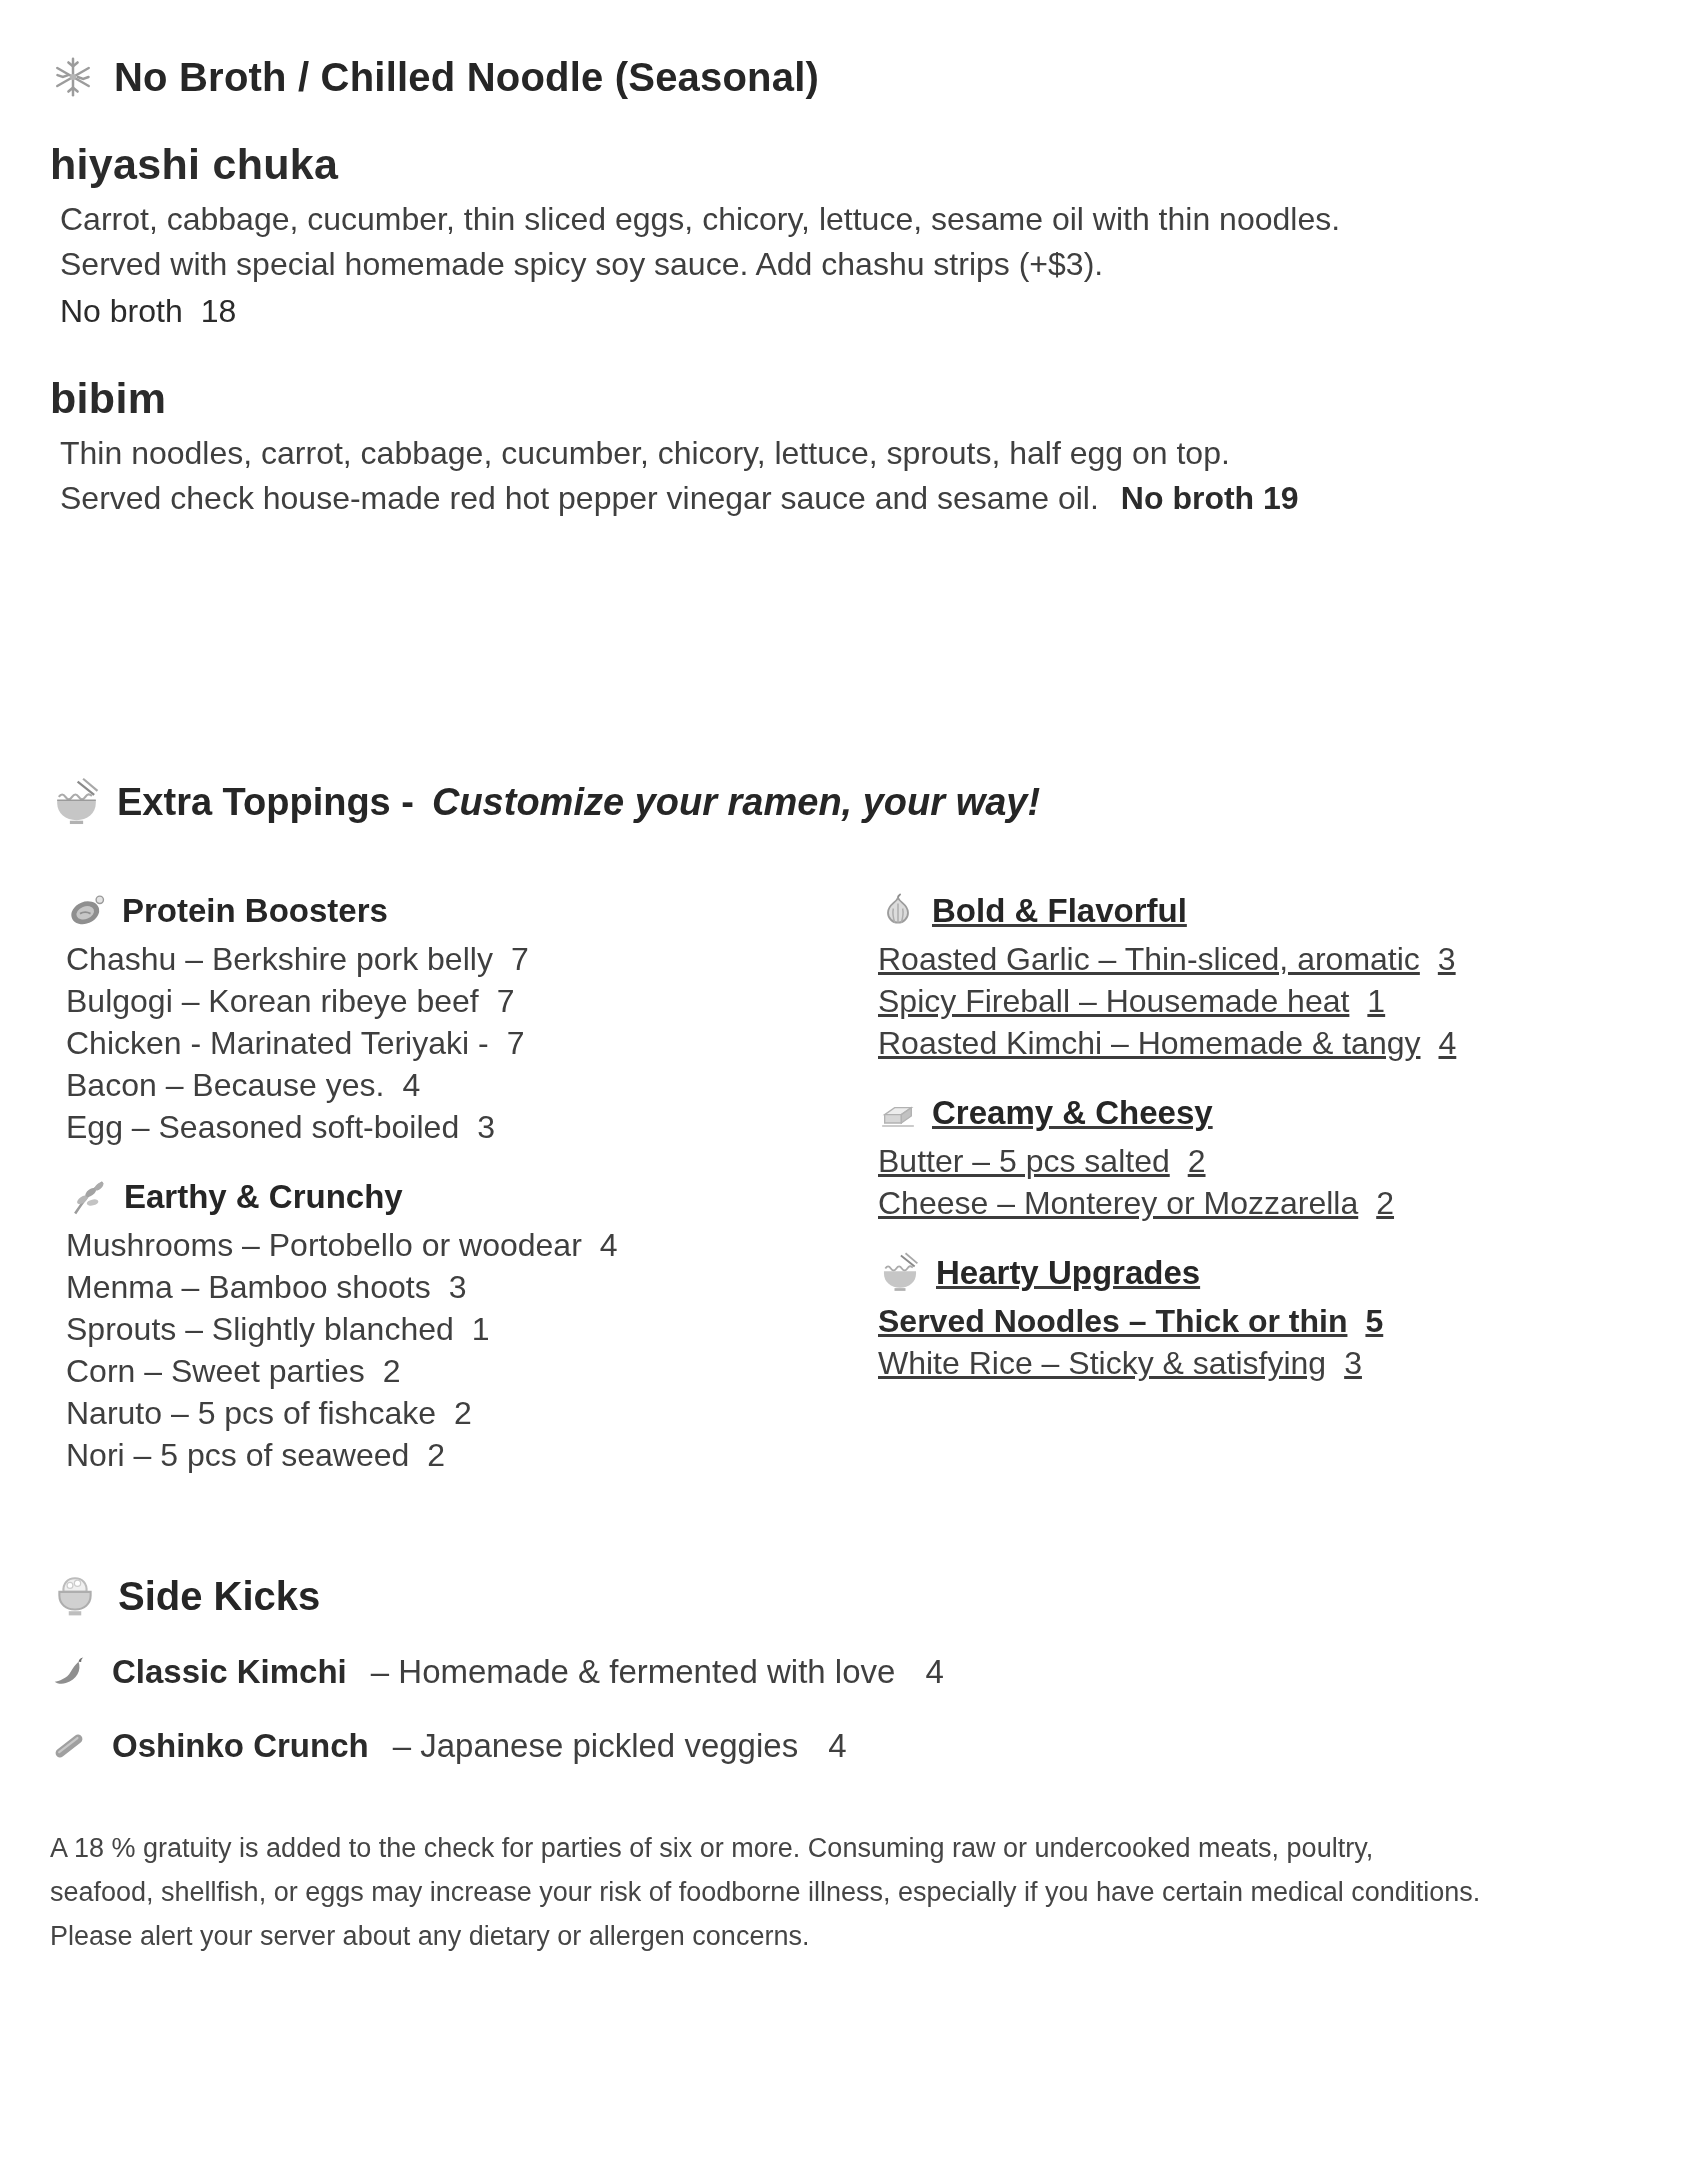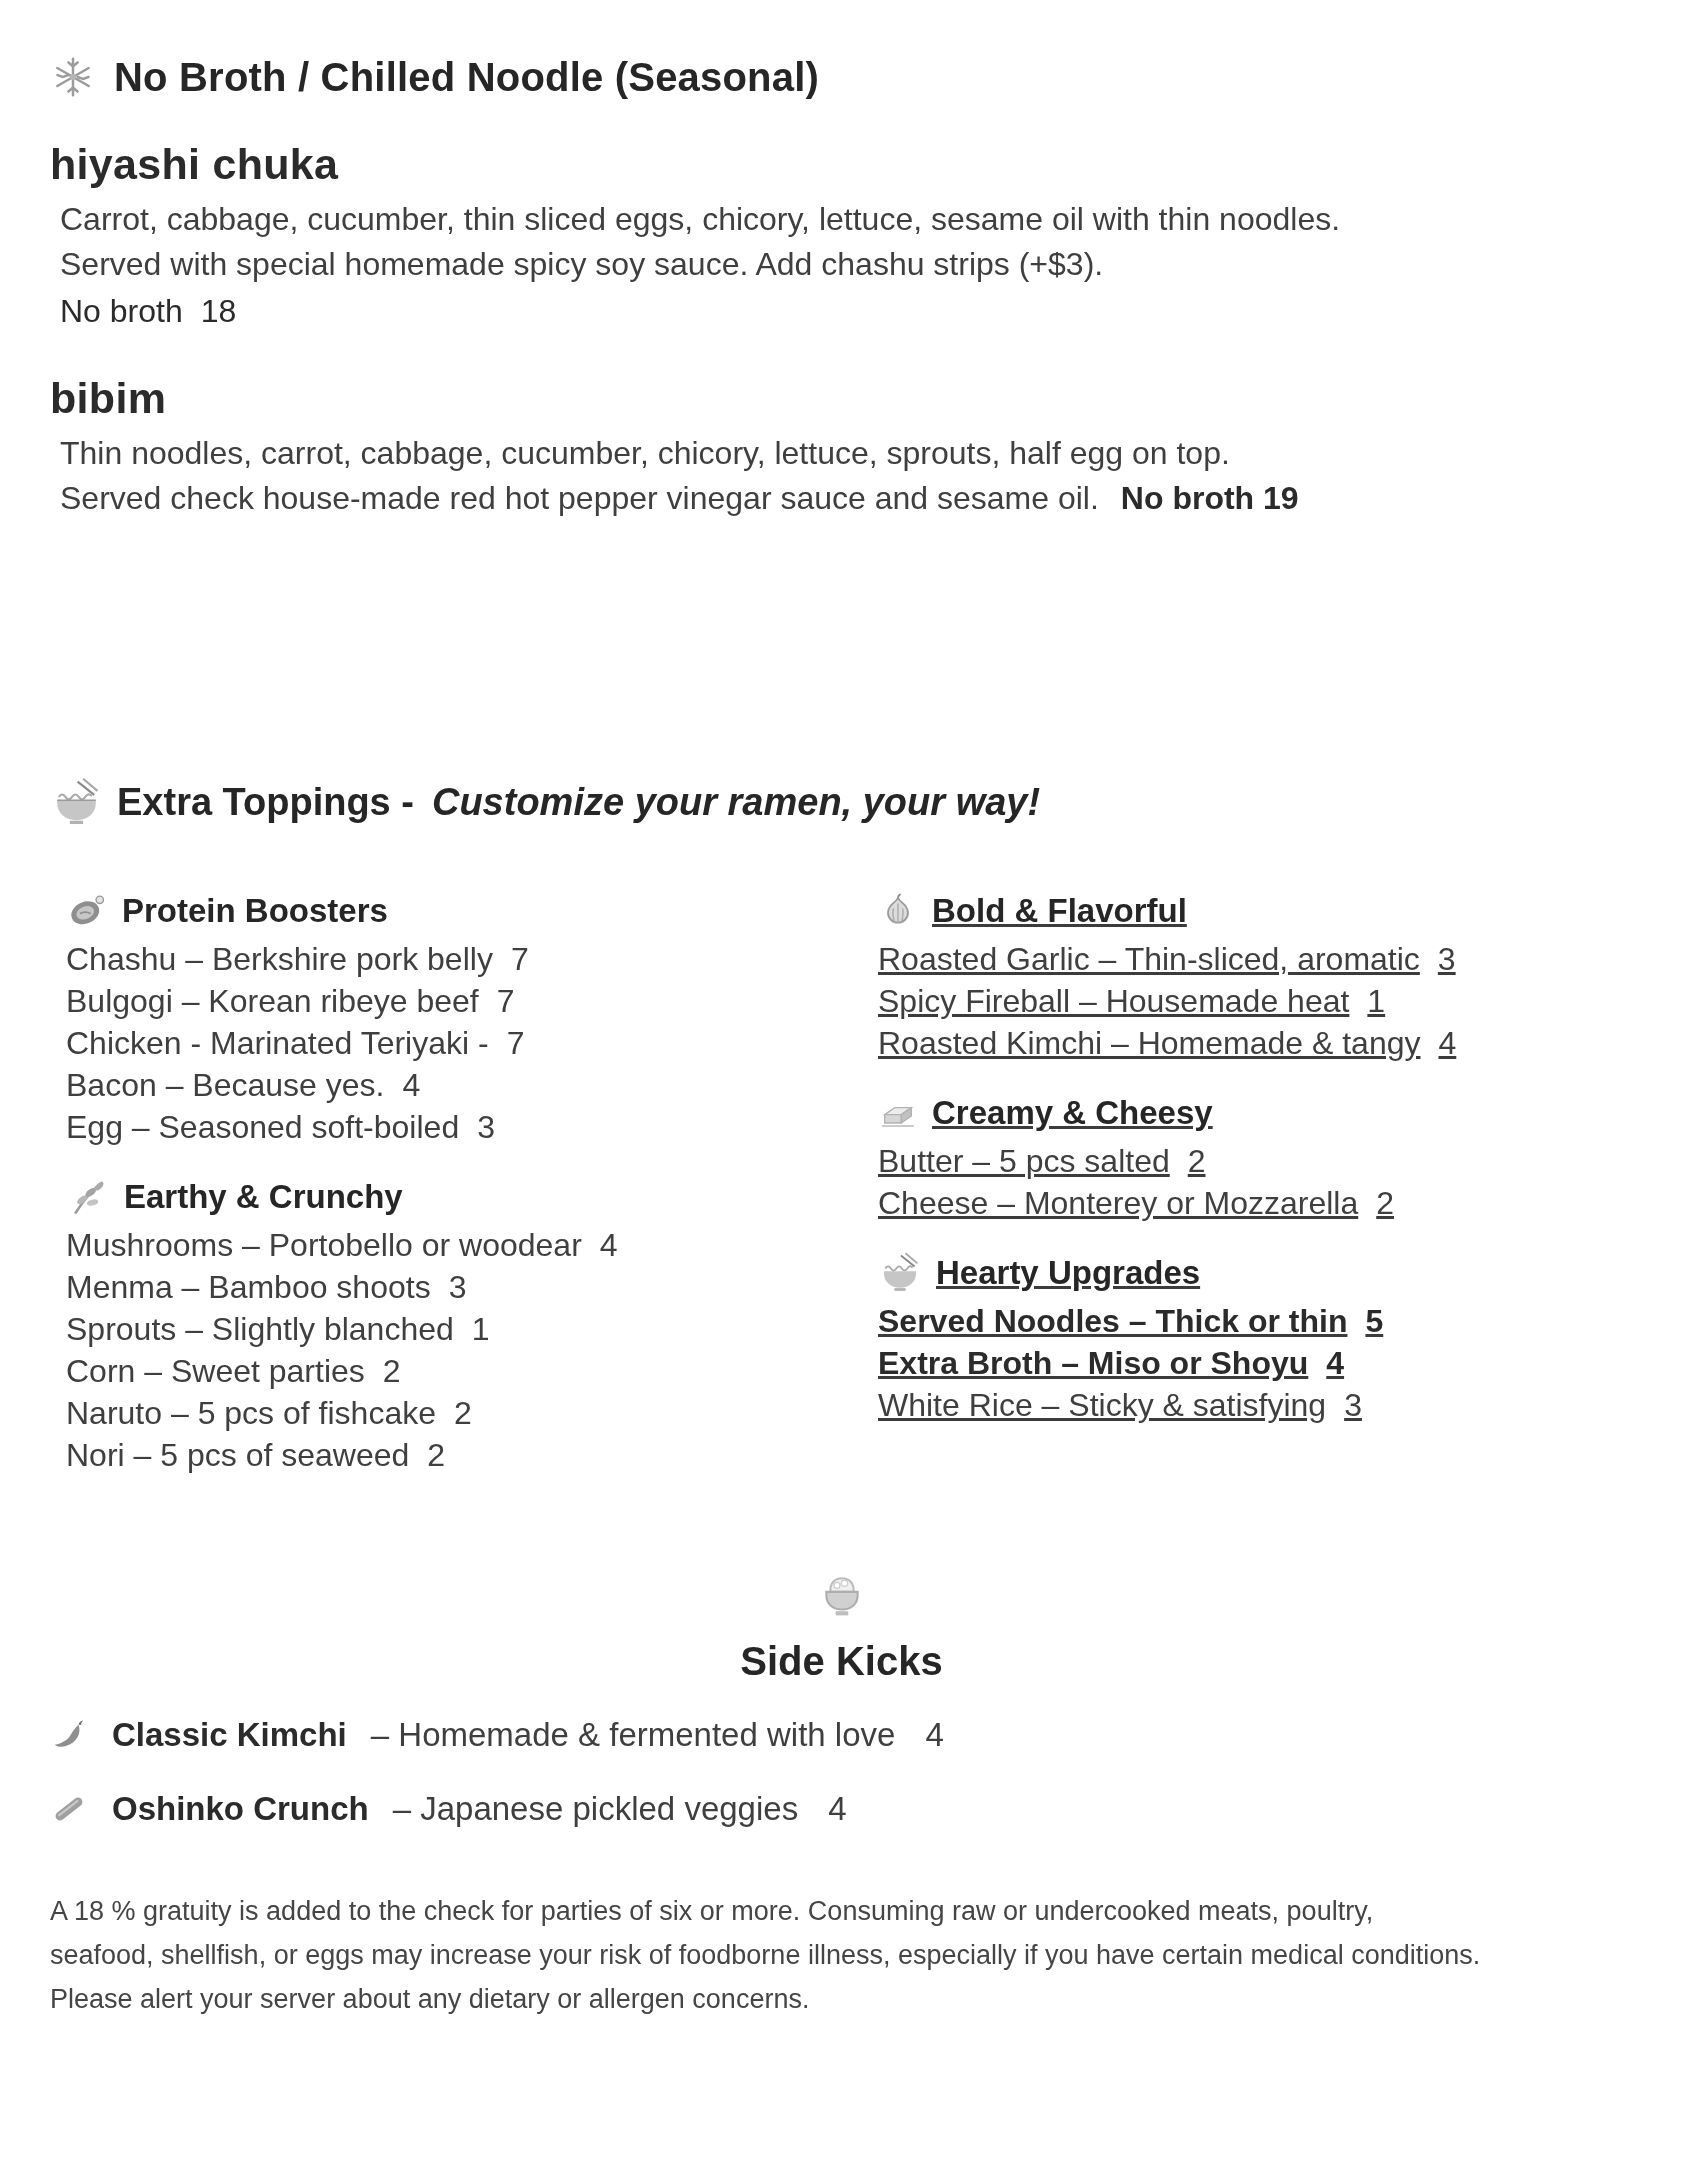--- a/index.html
+++ b/index.html
@@ -20,21 +20,21 @@
   .toppings-header{display:flex;align-items:center;gap:14px;margin-top:255px;font-size:38px;font-weight:bold;color:#262626;}
   .toppings-header .sub{font-style:italic;padding-left:4px;}
   .cols{display:flex;margin-top:59px;padding-left:16px;}
   .col-left{width:812px;flex:none;}
   .col-right{flex:1;text-decoration:underline;}
   .group{margin-bottom:26px;}
   .group-header{display:flex;align-items:center;gap:14px;font-size:33px;font-weight:bold;color:#262626;height:46px;margin-bottom:4px;}
   .item{font-size:32px;line-height:42px;color:#3f3f3f;}
   .item .price{padding-left:18px;}
   .item.strong{font-weight:bold;color:#2b2b2b;}
-  .sides-header{display:flex;align-items:center;gap:18px;font-size:40px;font-weight:bold;color:#262626;margin-top:69px;flex-direction:column;}
+  .sides-header{display:flex;align-items:center;gap:18px;font-size:40px;font-weight:bold;color:#262626;margin-top:69px;}
   .side-item{display:flex;align-items:center;gap:24px;font-size:33px;color:#3f3f3f;margin-top:28px;height:46px;}
   .side-item .side-name{font-weight:bold;color:#2b2b2b;}
   .side-item .price{padding-left:6px;}
   .footer{margin-top:57px;font-size:27px;line-height:44px;color:#454545;}
   .icon{display:inline-flex;align-items:center;justify-content:center;flex:none;}
   svg{display:block;}
 </style>
 </head>
 <body>
 
@@ -173,21 +173,20 @@
             <line x1="25" y1="5" x2="40" y2="17" stroke="#8a8a8a" stroke-width="2"></line>
             <line x1="30" y1="2.5" x2="43" y2="13.5" stroke="#a8a8a8" stroke-width="2"></line>
             <path d="M8 19c2-3 4-3 6 0s4 3 6 0 4-3 6 0 4 3 6 0 3.5-3 6-1" stroke="#ababab" fill="none" stroke-width="2"></path>
             <path d="M6.5 22h35v2.5c0 9.5-7.8 15.5-17.5 15.5S6.5 34 6.5 24.5z" fill="#c6c6c6"></path>
             <rect x="18" y="40.5" width="12" height="3" fill="#b2b2b2"></rect>
           </svg>
         </span>
         <span>Hearty Upgrades</span>
       </div>
       <div class="item strong"><span>Served Noodles – Thick or thin</span><span class="price">5</span></div>
-      <div class="item strong"><span>Extra Broth – Miso or Shoyu</span><span class="price">4</span></div>
       <div class="item"><span>White Rice – Sticky &amp; satisfying</span><span class="price">3</span></div>
     </div>
 
   </div>
 </div>
 
 <div class="sides-header">
   <span class="icon">
     <svg width="50" height="50" viewBox="0 0 24 24">
       <path d="M6.5 10c-.5-4 2-6.5 5.5-6.5S18 6 17.5 10z" fill="#f0f0f0" stroke="#bcbcbc" stroke-width="1"></path>

